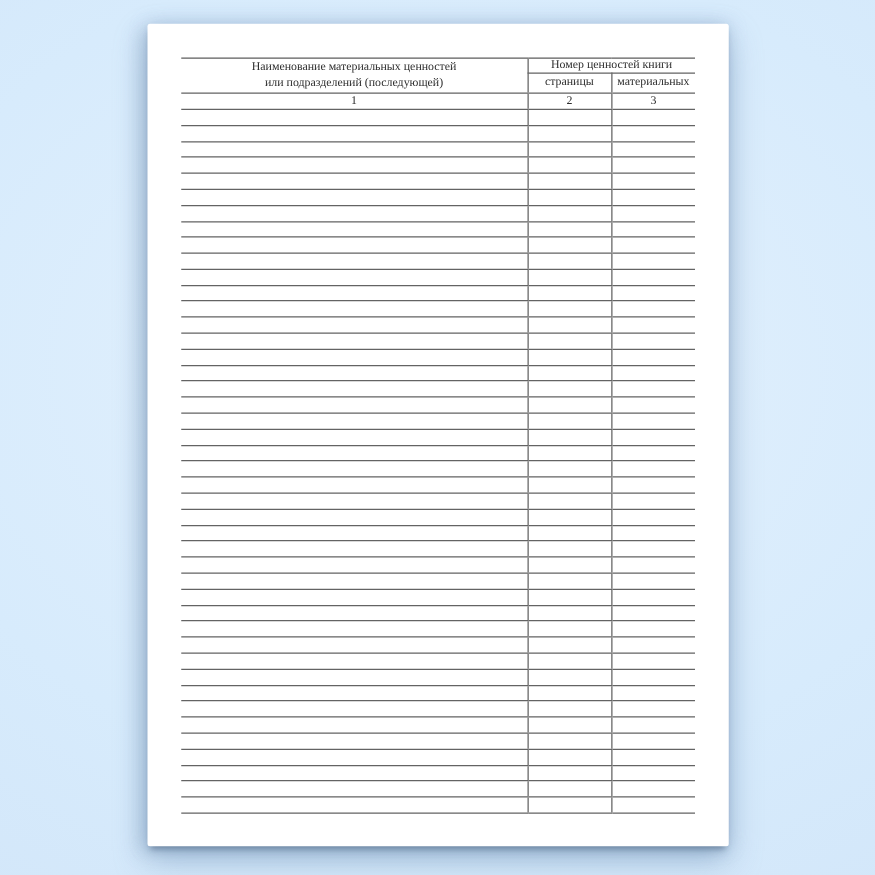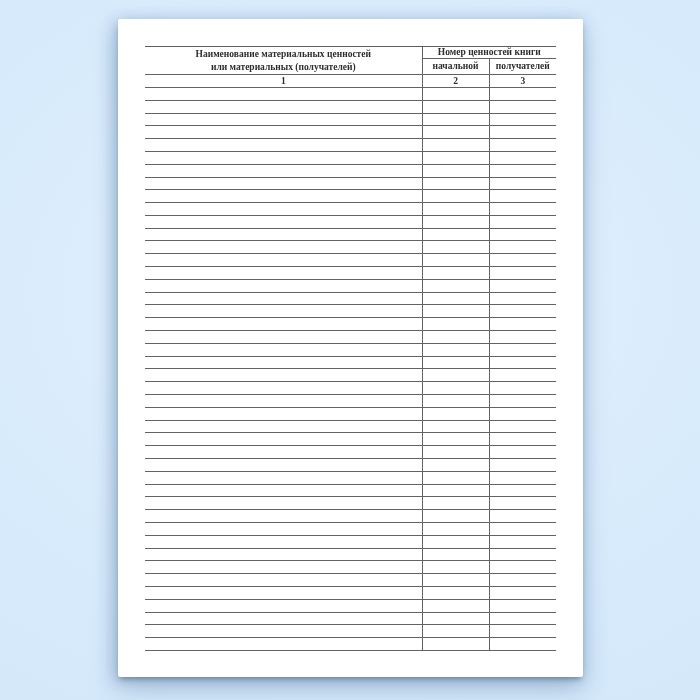--- a/index.html
+++ b/index.html
@@ -21,21 +21,20 @@
     top: 19px;
     width: 465px;
     height: 658px;
     background: #ffffff;
     border-radius: 2px;
     box-shadow:
       0 4px 5px -2px rgba(86, 110, 138, 0.70),
       0 12px 26px rgba(116, 148, 184, 0.45),
       0 0 14px rgba(138, 164, 196, 0.38),
       -7px 5px 14px rgba(138, 164, 196, 0.30);
-    font-weight: bold;
   }
   table.ledger {
     position: absolute;
     left: 27px;
     top: 27px;
     width: 411px;
     border-collapse: collapse;
     table-layout: fixed;
   }
   table.ledger td {
@@ -73,27 +72,27 @@
   <table class="ledger">
     <colgroup>
       <col style="width:277px">
       <col style="width:67px">
       <col style="width:67px">
     </colgroup>
     <thead>
       <tr class="row-group">
         <td class="c1 hdr-name" rowspan="2">
           <div>Наименование материальных ценностей</div>
-          <div>или материальных (получателей)</div>
+          <div>или подразделений (последующей)</div>
         </td>
         <td class="grp" colspan="2">Номер ценностей книги</td>
       </tr>
       <tr class="row-sub">
-        <td class="c2">начальной</td>
-        <td class="c3">получателей</td>
+        <td class="c2">страницы</td>
+        <td class="c3">материальных</td>
       </tr>
       <tr class="row-nums">
         <td class="c1">1</td>
         <td class="c2">2</td>
         <td class="c3">3</td>
       </tr>
     </thead>
     <tbody>
         <tr class="body-row">
           <td class="c1"></td>

